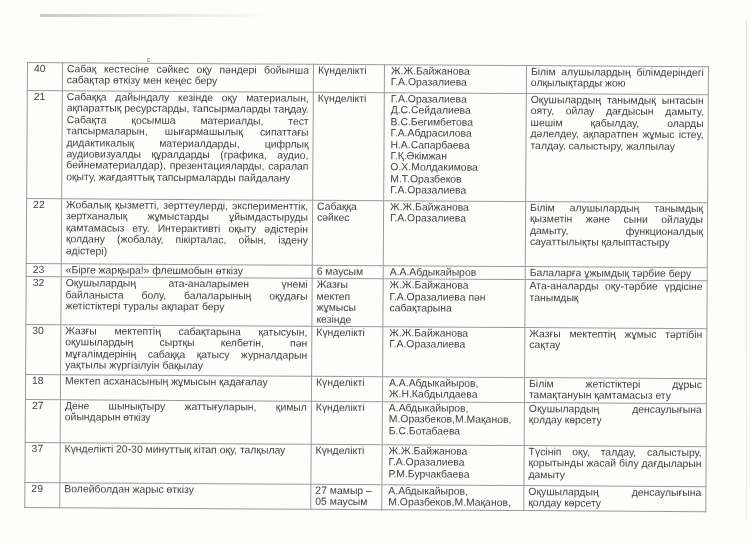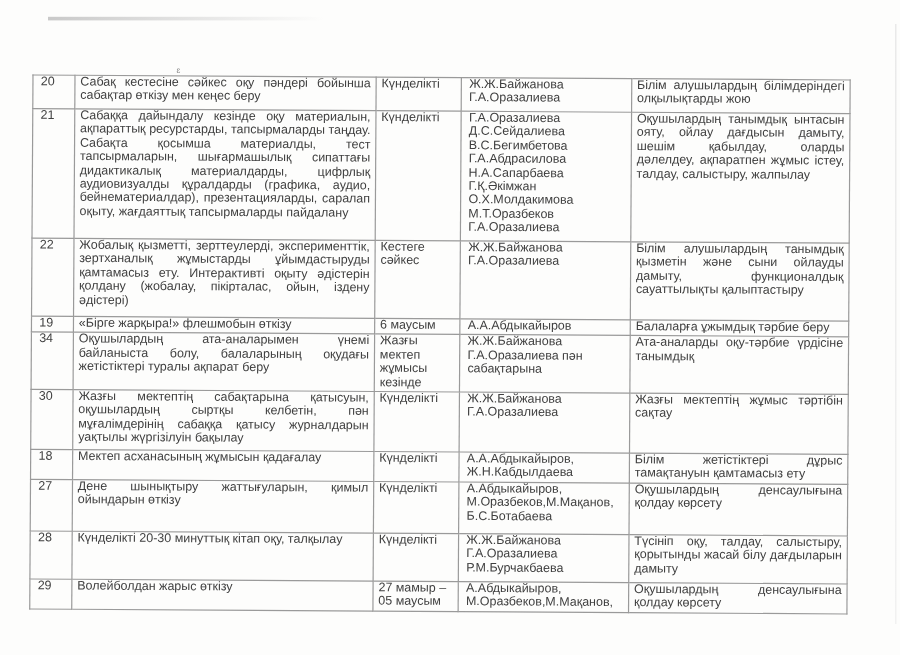--- a/index.html
+++ b/index.html
@@ -55,21 +55,21 @@
 <table>
   <colgroup>
     <col class="c1">
       <col class="c2">
       <col class="c3">
       <col class="c4">
       <col class="c5">
   </colgroup>
   <tbody id="rows">
       <tr style="height: 28px;">
-    <td class="num">20</td>
+    <td class="num">40</td>
     <td class="desc">Сабақ кестесіне сәйкес оқу пәндері бойынша сабақтар өткізу мен кеңес беру</td>
     <td class="per">Күнделікті</td>
     <td class="resp">
           <span class="line">Ж.Ж.Байжанова</span>
           <span class="line">Г.А.Оразалиева</span>
         </td>
     <td class="res">Білім алушылардың білімдеріндегі олқылықтарды жою</td>
   </tr>
       <tr style="height: 108px;">
     <td class="num">21</td>
@@ -84,38 +84,38 @@
           <span class="line">Г.Қ.Әкімжан</span>
           <span class="line">О.Х.Молдакимова</span>
           <span class="line">М.Т.Оразбеков</span>
           <span class="line">Г.А.Оразалиева</span>
         </td>
     <td class="res">Оқушылардың танымдық ынтасын ояту, ойлау дағдысын дамыту, шешім қабылдау, оларды дәлелдеу, ақпаратпен жұмыс істеу, талдау, салыстыру, жалпылау</td>
   </tr>
       <tr style="height: 65px;">
     <td class="num">22</td>
     <td class="desc">Жобалық қызметті, зерттеулерді, эксперименттік, зертханалық жұмыстарды ұйымдастыруды қамтамасыз ету. Интерактивті оқыту әдістерін қолдану (жобалау, пікірталас, ойын, іздену әдістері)</td>
-    <td class="per">Кестеге сәйкес</td>
+    <td class="per">Сабаққа сәйкес</td>
     <td class="resp">
           <span class="line">Ж.Ж.Байжанова</span>
           <span class="line">Г.А.Оразалиева</span>
         </td>
     <td class="res">Білім алушылардың танымдық қызметін және сыни ойлауды дамыту, функционалдық сауаттылықты қалыптастыру</td>
   </tr>
       <tr style="height: 13px;">
-    <td class="num">19</td>
+    <td class="num">23</td>
     <td class="desc">«Бірге жарқыра!» флешмобын өткізу</td>
     <td class="per">6 маусым</td>
     <td class="resp">
           <span class="line">А.А.Абдыкайыров</span>
         </td>
     <td class="res">Балаларға ұжымдық тәрбие беру</td>
   </tr>
       <tr style="height: 47px;">
-    <td class="num">34</td>
+    <td class="num">32</td>
     <td class="desc">Оқушылардың ата-аналарымен үнемі байланыста болу, балаларының оқудағы жетістіктері туралы ақпарат беру</td>
     <td class="per">Жазғы мектеп жұмысы кезінде</td>
     <td class="resp">
           <span class="line">Ж.Ж.Байжанова</span>
           <span class="line">Г.А.Оразалиева пән сабақтарына</span>
         </td>
     <td class="res">Ата-аналарды оқу-тәрбие үрдісіне танымдық</td>
   </tr>
       <tr style="height: 50px;">
     <td class="num">30</td>
@@ -142,21 +142,21 @@
     <td class="desc">Дене шынықтыру жаттығуларын, қимыл ойындарын өткізу</td>
     <td class="per">Күнделікті</td>
     <td class="resp">
           <span class="line">А.Абдыкайыров,</span>
           <span class="line">М.Оразбеков,М.Мақанов,</span>
           <span class="line">Б.С.Ботабаева</span>
         </td>
     <td class="res">Оқушылардың денсаулығына қолдау көрсету</td>
   </tr>
       <tr style="height: 40px;">
-    <td class="num">28</td>
+    <td class="num">37</td>
     <td class="desc">Күнделікті 20-30 минуттық кітап оқу, талқылау</td>
     <td class="per">Күнделікті</td>
     <td class="resp">
           <span class="line">Ж.Ж.Байжанова</span>
           <span class="line">Г.А.Оразалиева</span>
           <span class="line">Р.М.Бурчакбаева</span>
         </td>
     <td class="res">Түсініп оқу, талдау, салыстыру, қорытынды жасай білу дағдыларын дамыту</td>
   </tr>
       <tr style="height: 22px;">

